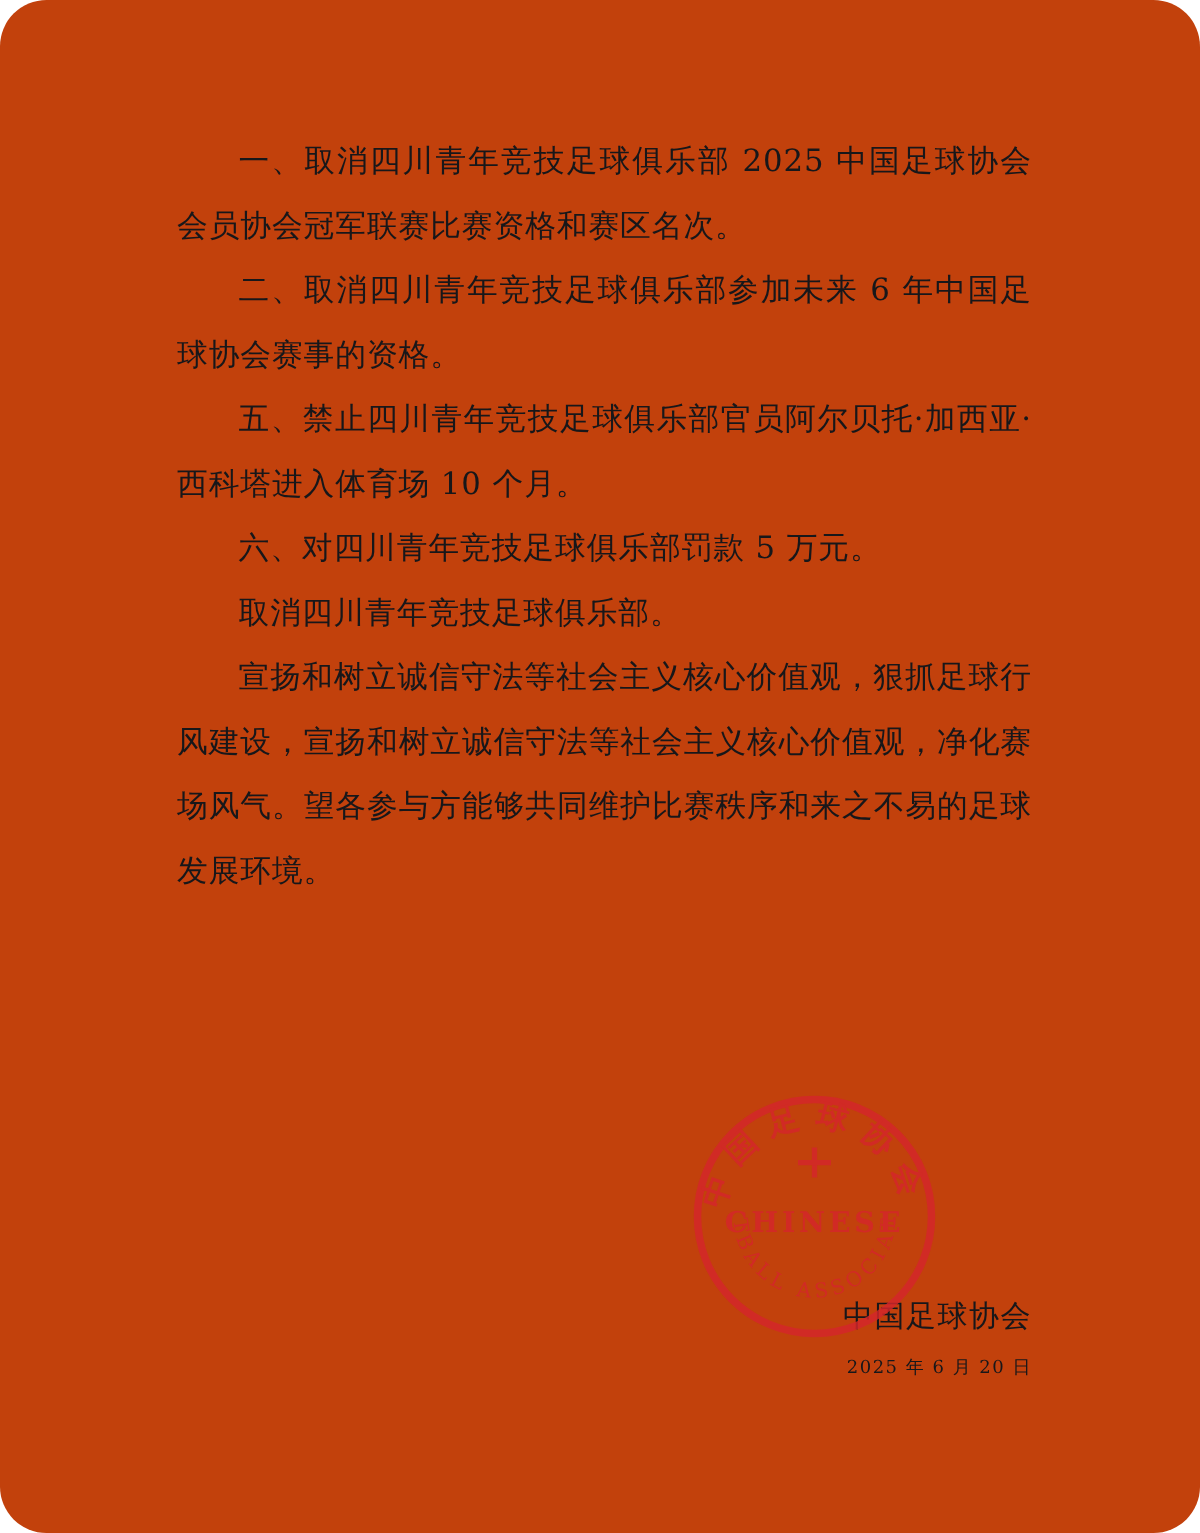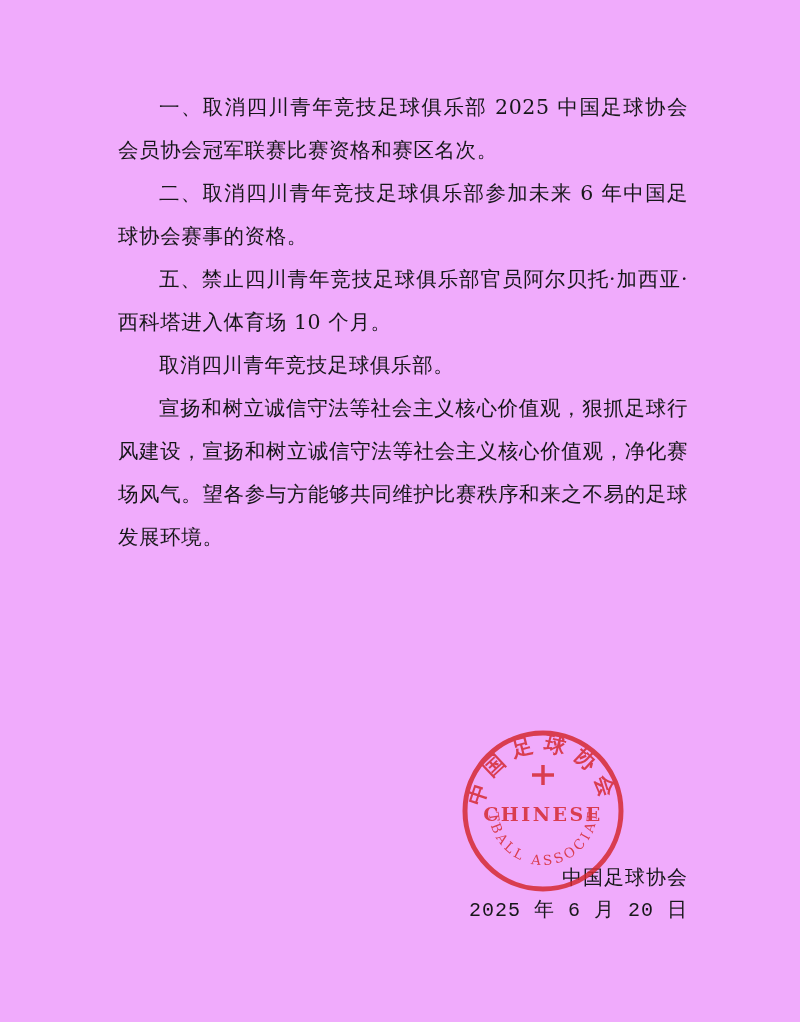--- a/index.html
+++ b/index.html
@@ -12,21 +12,22 @@
     height: 1022px;
     position: relative;
     overflow: hidden;
     font-family: "DejaVu Serif", "Liberation Serif", serif;
     color: #1b1b1b;
   }
 
   .page {
     position: absolute;
     inset: 0;
-    background: #f0abfc;
+    background: #c2410c;
+    border-radius: 31px;
   }
 
   .doc-body {
     position: absolute;
     left: 118px;
     top: 86px;
     width: 570px;
   }
 
   .para {
@@ -47,25 +48,24 @@
     width: 300px;
     text-align: right;
   }
   .sign-org {
     font-size: 20px;
     line-height: 34px;
     letter-spacing: 1px;
     color: #17171a;
   }
   .sign-date {
-    font-size: 20px;
+    font-size: 12px;
     line-height: 34px;
     letter-spacing: 1px;
     color: #17171a;
-    font-family: Liberation Mono, monospace;
   }
 
   
   .seal {
     position: absolute;
     left: 457px;
     top: 725px;
     width: 172px;
     height: 172px;
     pointer-events: none;
@@ -78,20 +78,21 @@
 </style>
 </head>
 <body>
 
 <div class="page">
 
   <div class="doc-body">
     <p class="para">一、取消四川青年竞技足球俱乐部 2025 中国足球协会会员协会冠军联赛比赛资格和赛区名次。</p>
     <p class="para">二、取消四川青年竞技足球俱乐部参加未来 6 年中国足球协会赛事的资格。</p>
     <p class="para">五、禁止四川青年竞技足球俱乐部官员阿尔贝托·加西亚·西科塔进入体育场 10 个月。</p>
+    <p class="para">六、对四川青年竞技足球俱乐部罚款 5 万元。</p>
     <p class="para">取消四川青年竞技足球俱乐部。</p>
     <p class="para">宣扬和树立诚信守法等社会主义核心价值观，狠抓足球行风建设，宣扬和树立诚信守法等社会主义核心价值观，净化赛场风气。望各参与方能够共同维护比赛秩序和来之不易的足球发展环境。</p>
   </div>
 
   <div class="signature-block">
     <div class="sign-org">中国足球协会</div>
     <div class="sign-date">2025 年 6 月 20 日</div>
   </div>
 
   <div class="seal">

